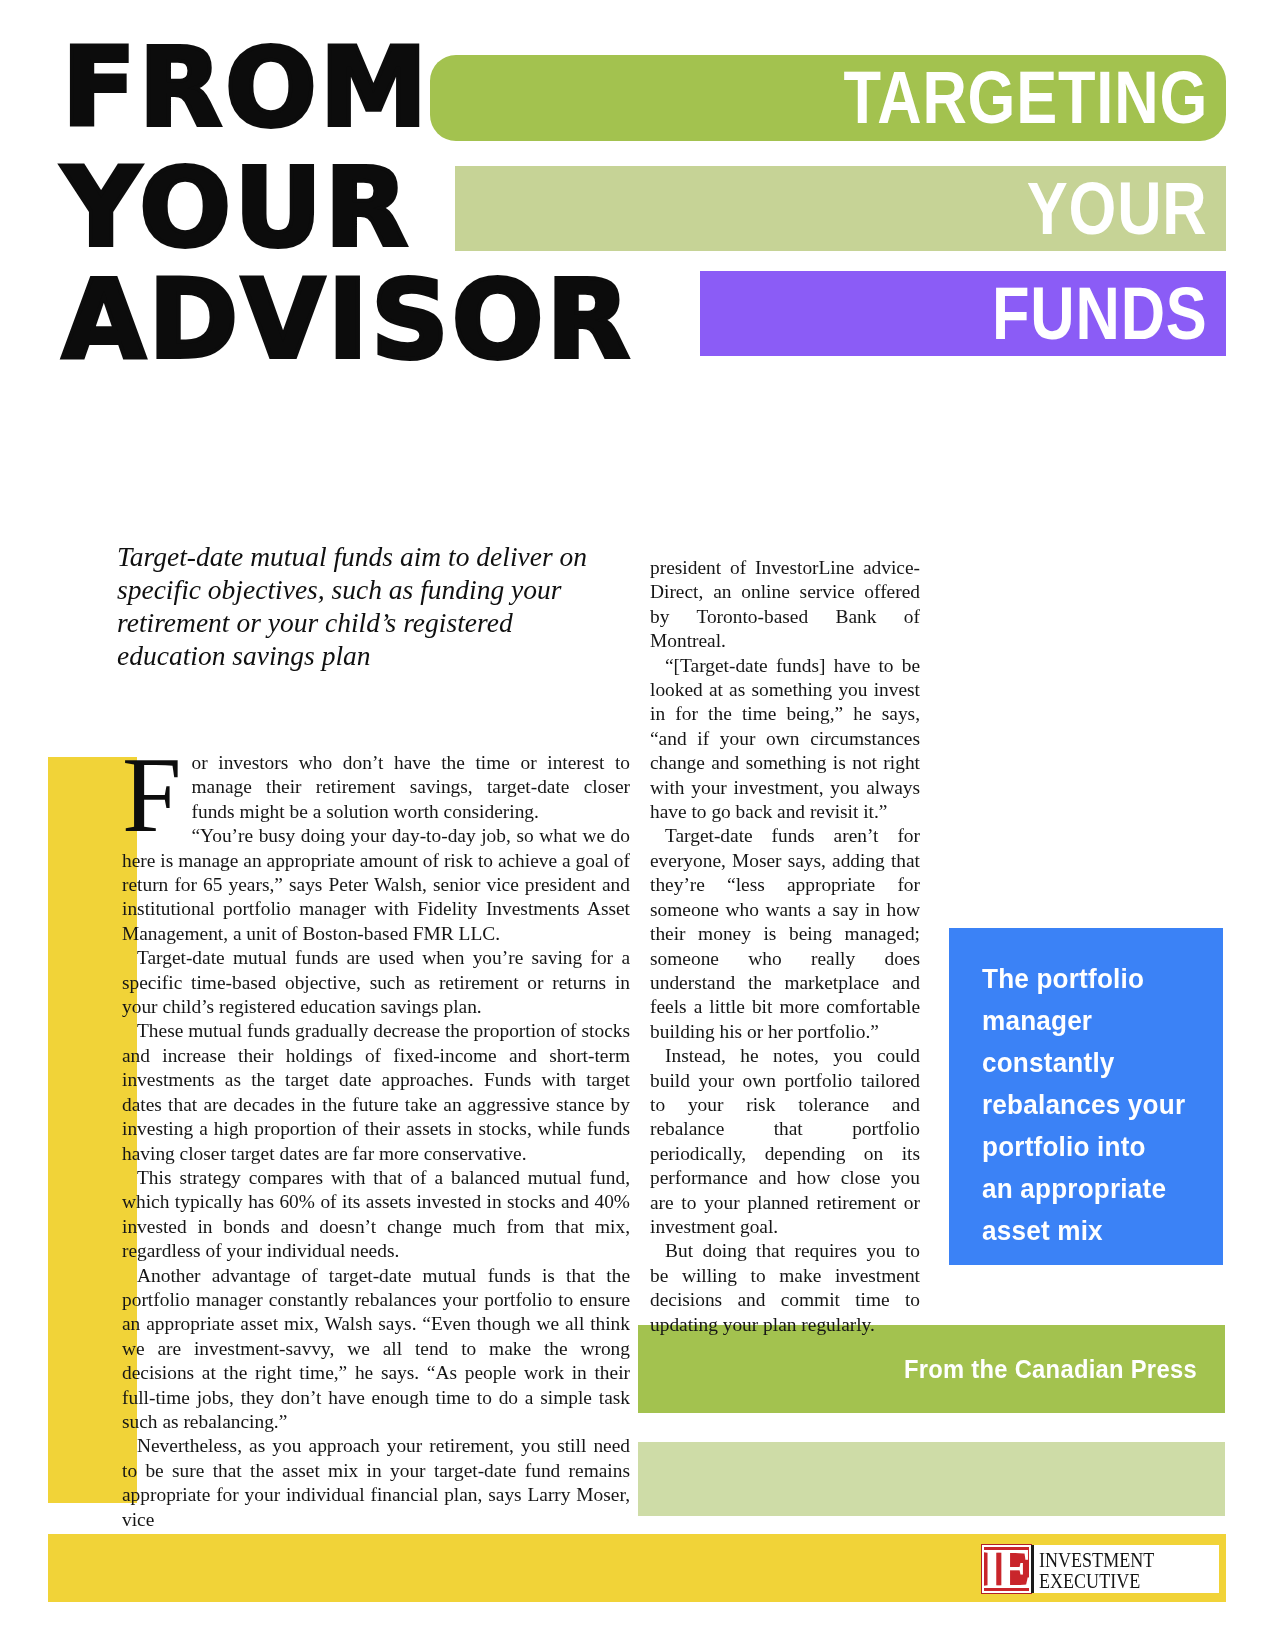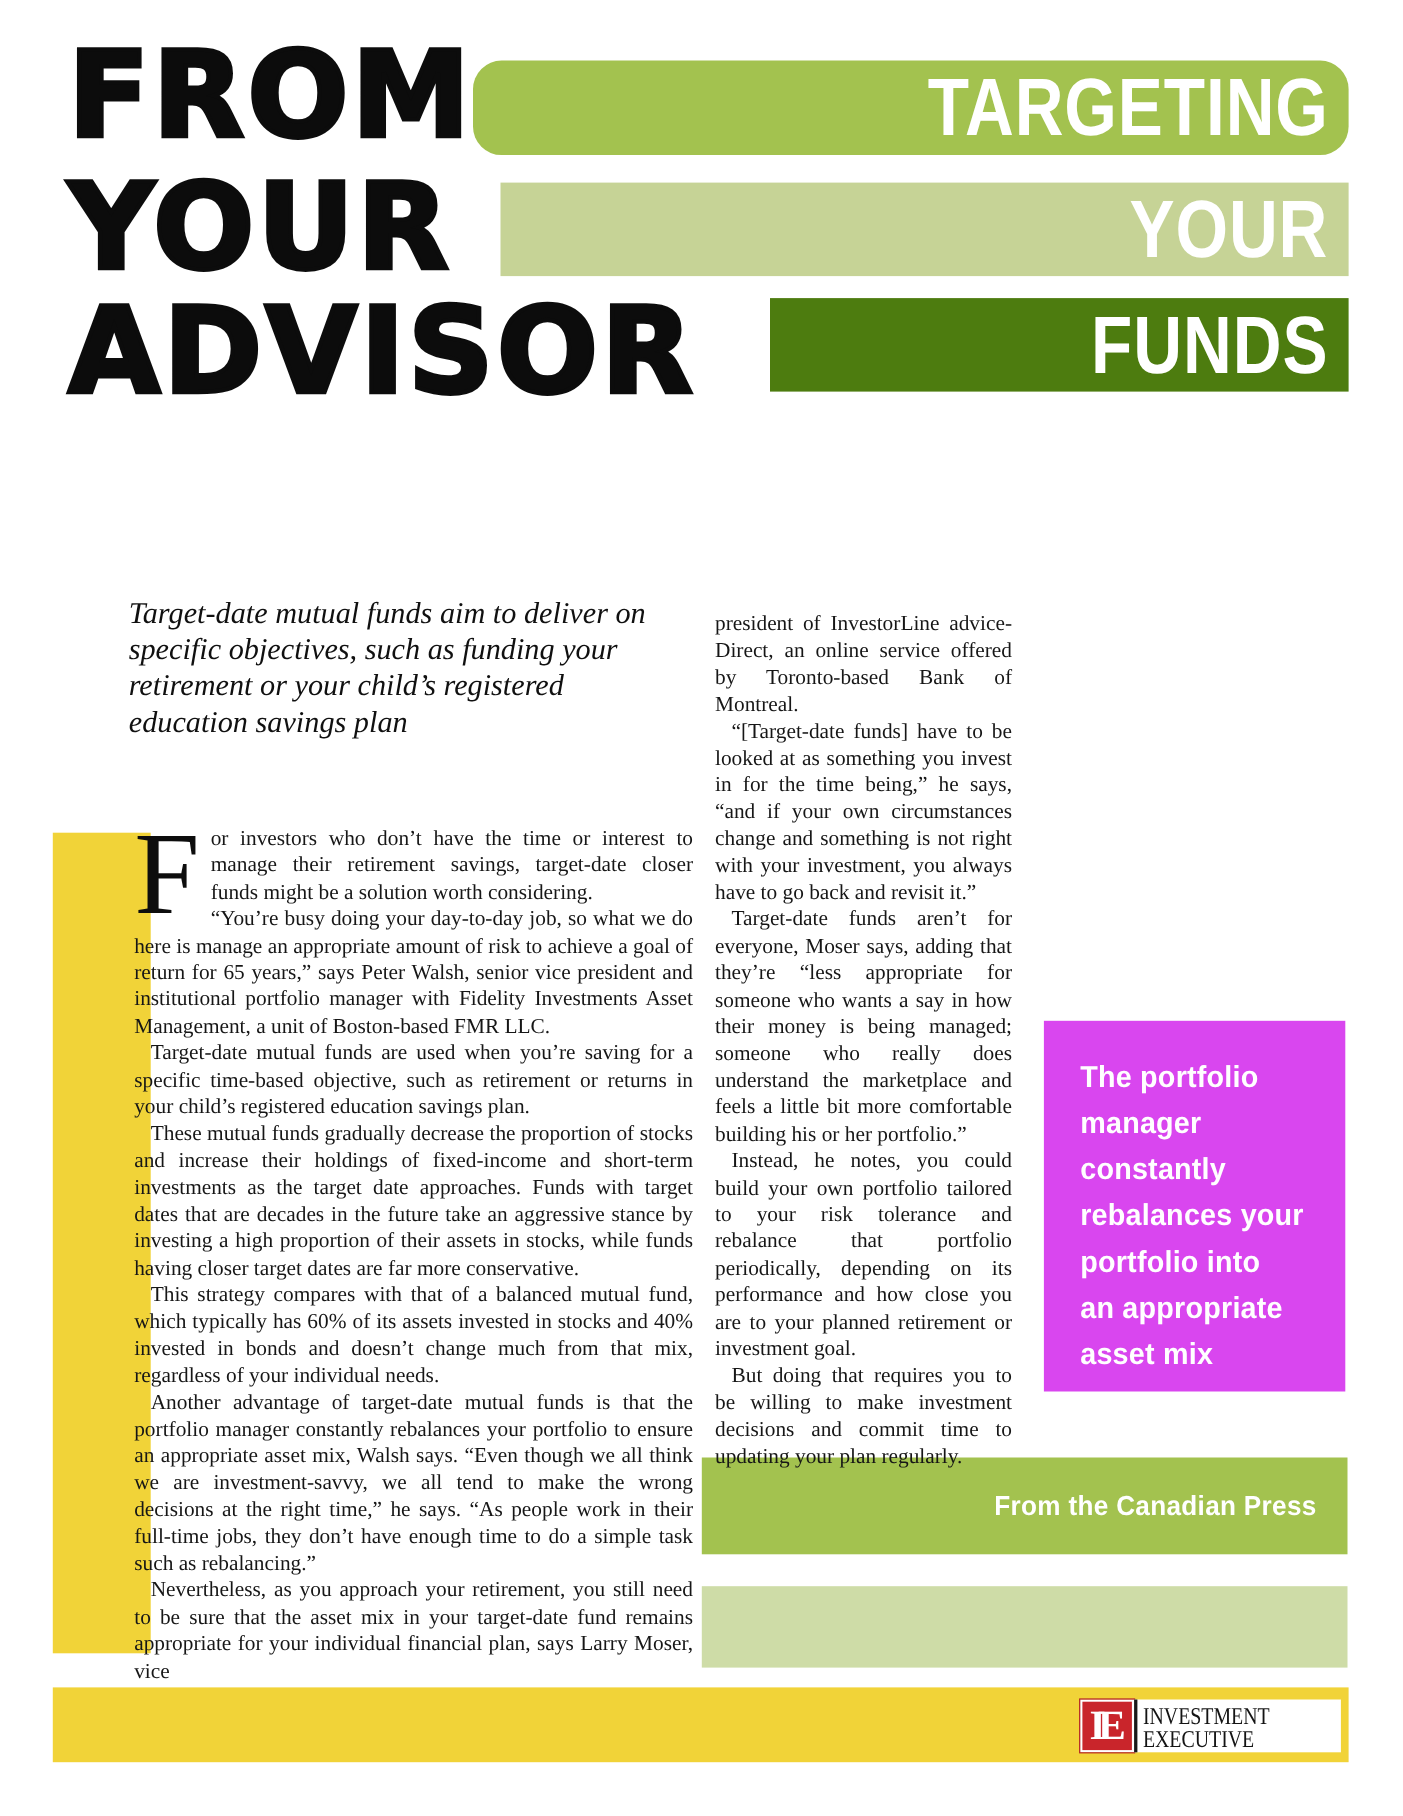--- a/index.html
+++ b/index.html
@@ -42,60 +42,60 @@
               font-size:25px;letter-spacing:0.3px;padding-right:30px;transform:scaleX(0.95);
               transform-origin:right center;white-space:nowrap;}
   .pale-bar{position:absolute;left:638px;top:1442px;width:587px;height:74px;}
 
   
   .footer-bar{position:absolute;left:48px;top:1534px;width:1178px;height:68px;}
   .ie-logo{position:absolute;left:982px;top:1545px;height:48px;display:flex;z-index:2;}
   .ie-box{width:49px;height:48px;box-sizing:border-box;border:2px solid #ffffff;outline:1px solid #b31f25;
           display:flex;align-items:center;justify-content:center;}
   .ie-box span{font-family:"Liberation Serif", serif;font-weight:bold;color:#ffffff;
-          font-size:38px;line-height:42px;letter-spacing:-7px;padding-right:6px;}
+          font-size:56px;line-height:42px;letter-spacing:-7px;padding-right:6px;}
   .ie-text{background:#ffffff;border-left:3px solid #1a1a1a;width:188px;height:48px;box-sizing:border-box;
           padding:2px 0 0 5px;display:flex;flex-direction:column;justify-content:center;}
   .ie-text span{font-family:"Liberation Serif", serif;color:#141414;font-size:22px;line-height:21px;
           letter-spacing:0px;transform:scaleX(0.82);transform-origin:left center;white-space:nowrap;}
 </style>
 </head>
 <body>
 
 <div class="page">
 
   <div class="hdr-bar" style="left: 430px; top: 55px; width: 796px; height: 86px; background-color: rgb(163, 194, 79); border-radius: 26px;">
     <span class="bar-word">TARGETING</span>
   </div>
   <div class="hdr-black" style="top:38px;">FROM</div>
 
   <div class="hdr-bar" style="left: 455px; top: 166px; width: 771px; height: 85px; background-color: rgb(198, 211, 150);">
     <span class="bar-word">YOUR</span>
   </div>
   <div class="hdr-black" style="top:158px;">YOUR</div>
 
-  <div class="hdr-bar" style="left: 700px; top: 271px; width: 526px; height: 85px; background-color: #4d7c0f;">
+  <div class="hdr-bar" style="left: 700px; top: 271px; width: 526px; height: 85px; background-color: #8b5cf6;">
     <span class="bar-word">FUNDS</span>
   </div>
   <div class="hdr-black" style="top:270px;">ADVISOR</div>
 
   <div class="intro">Target-date mutual funds aim to deliver on specific objectives, such as funding your retirement or your child’s registered education savings plan</div>
 
   <div class="vbar" style="background-color: rgb(241, 211, 56);"></div>
 
   <div class="col col-left">
     <p><span class="dropcap">F</span><span>or investors who don’t have the time or interest to manage their retirement savings, target-date closer funds might be a solution worth considering.</span></p>
     <span><p>“You’re busy doing your day-to-day job, so what we do here is manage an appropriate amount of risk to achieve a goal of return for 65 years,” says Peter Walsh, senior vice president and institutional portfolio manager with Fidelity Investments Asset Management, a unit of Boston-based FMR LLC.</p><p>Target-date mutual funds are used when you’re saving for a specific time-based objective, such as retirement or returns in your child’s registered education savings plan.</p><p>These mutual funds gradually decrease the proportion of stocks and increase their holdings of fixed-income and short-term investments as the target date approaches. Funds with target dates that are decades in the future take an aggressive stance by investing a high proportion of their assets in stocks, while funds having closer target dates are far more conservative.</p><p>This strategy compares with that of a balanced mutual fund, which typically has 60% of its assets invested in stocks and 40% invested in bonds and doesn’t change much from that mix, regardless of your individual needs.</p><p>Another advantage of target-date mutual funds is that the portfolio manager constantly rebalances your portfolio to ensure an appropriate asset mix, Walsh says. “Even though we all think we are investment-savvy, we all tend to make the wrong decisions at the right time,” he says. “As people work in their full-time jobs, they don’t have enough time to do a simple task such as rebalancing.”</p><p>Nevertheless, as you approach your retirement, you still need to be sure that the asset mix in your target-date fund remains appropriate for your individual financial plan, says Larry Moser, vice</p></span>
   </div>
 
   <div class="col col-right">
     <span><p>president of InvestorLine advice-Direct, an online service offered by Toronto-based Bank of Montreal.</p><p>“[Target-date funds] have to be looked at as something you invest in for the time being,” he says, “and if your own circumstances change and something is not right with your investment, you always have to go back and revisit it.”</p><p>Target-date funds aren’t for everyone, Moser says, adding that they’re “less appropriate for someone who wants a say in how their money is being managed; someone who really does understand the marketplace and feels a little bit more comfortable building his or her portfolio.”</p><p>Instead, he notes, you could build your own portfolio tailored to your risk tolerance and rebalance that portfolio periodically, depending on its performance and how close you are to your planned retirement or investment goal.</p><p>But doing that requires you to be willing to make investment decisions and commit time to updating your plan regularly.</p></span>
   </div>
 
-  <div class="pullquote" style="background-color: #d946ef; padding-left: 33px;">
+  <div class="pullquote" style="background-color: #3b82f6; padding-left: 33px;">
     <div class="pq-text">The portfolio<br>manager<br>constantly<br>rebalances your<br>portfolio into<br>an appropriate<br>asset mix</div>
   </div>
 
   <div class="credit-bar" style="background-color: rgb(163, 194, 79);">
     <span class="credit-text">From the Canadian Press</span>
   </div>
 
   <div class="pale-bar" style="background-color: rgb(206, 220, 167);"></div>
 
   <div class="footer-bar" style="background-color: rgb(241, 211, 56);"></div>

